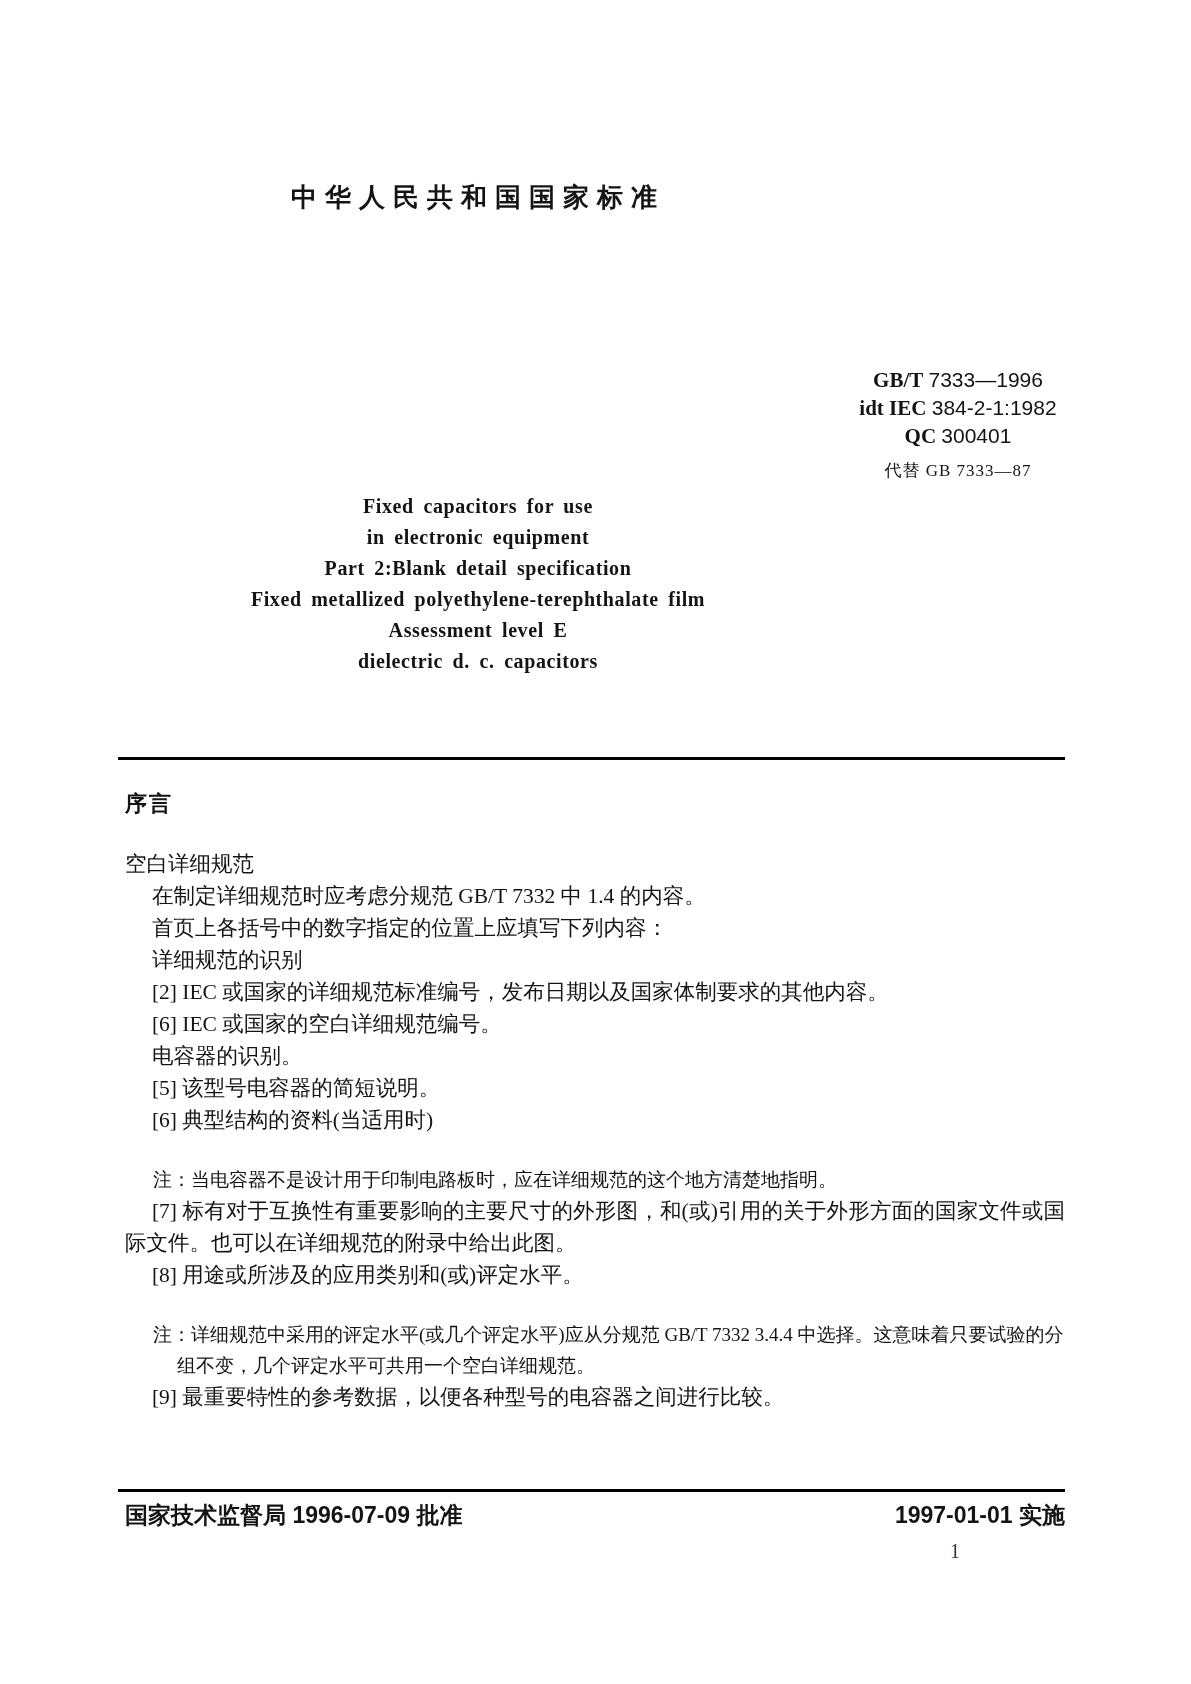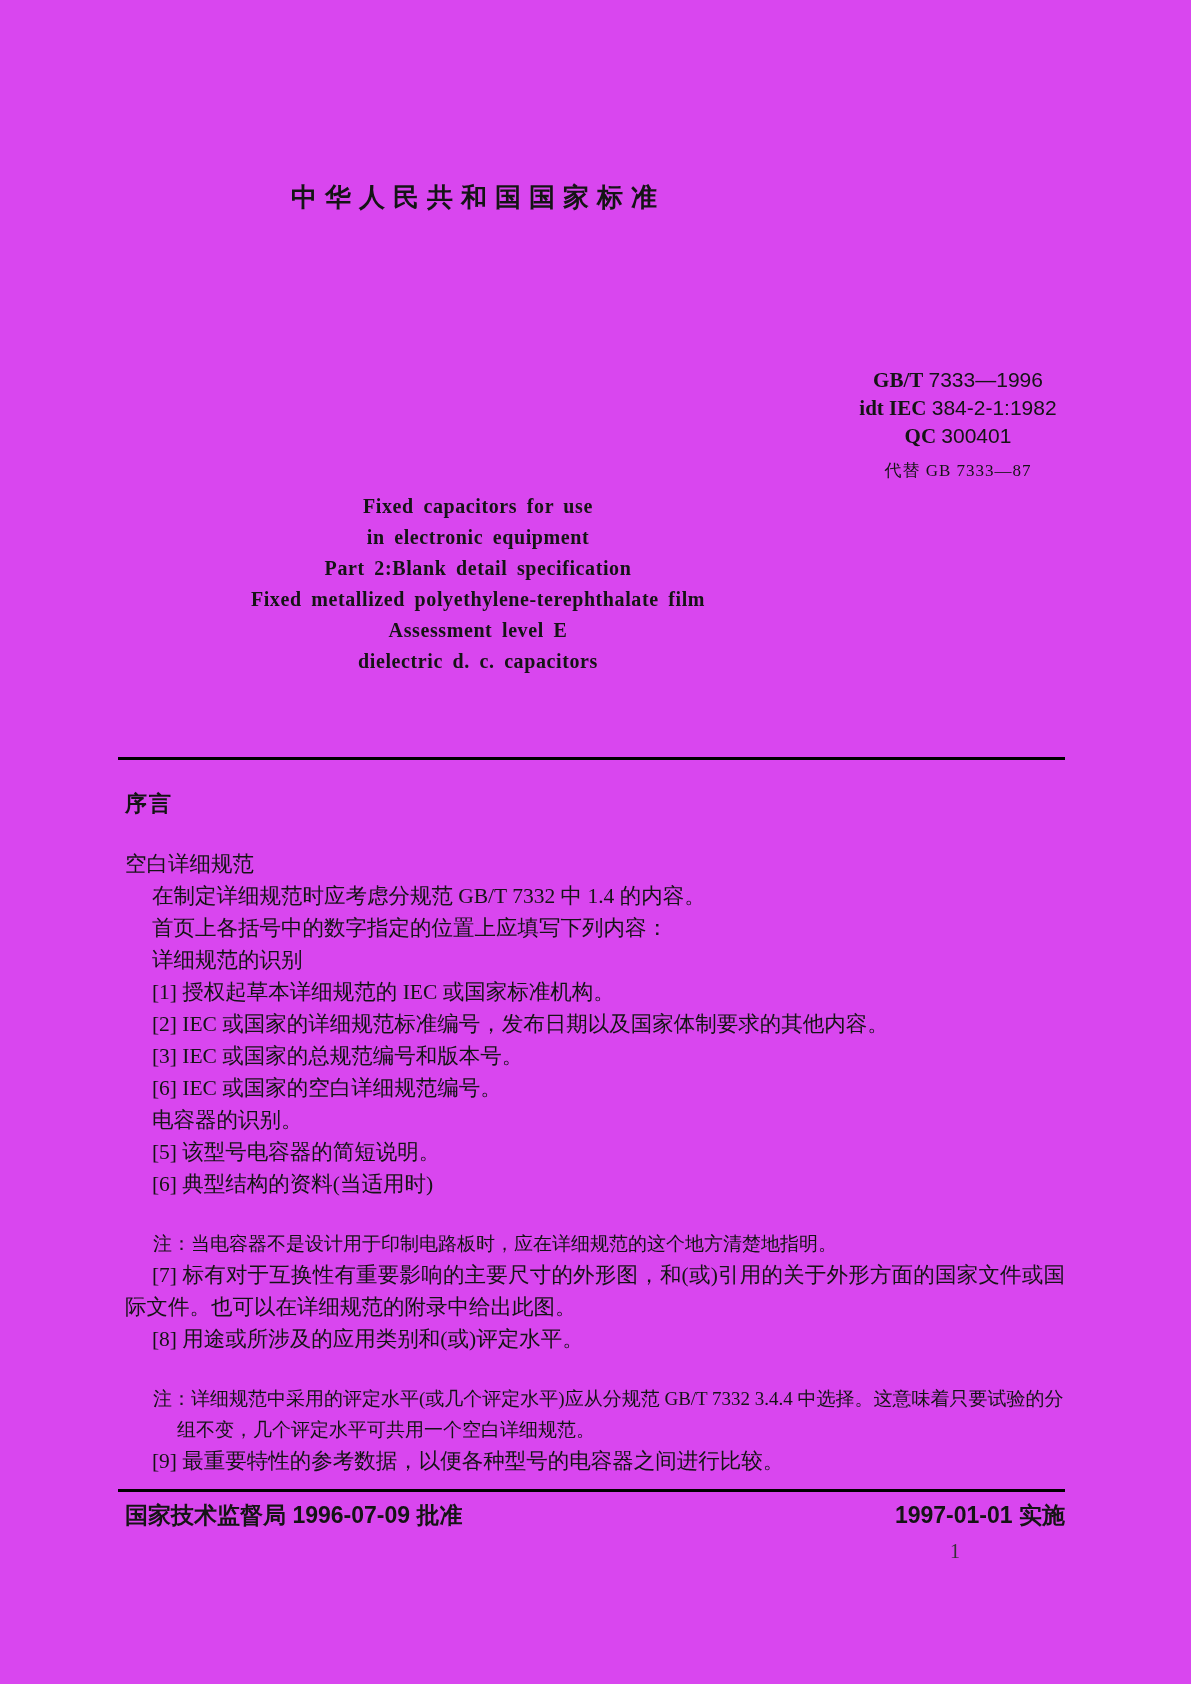--- a/index.html
+++ b/index.html
@@ -1,21 +1,21 @@
 <!DOCTYPE html>
 <html><head>
 <meta charset="utf-8">
 <style>
   html, body { margin: 0; padding: 0; background: #e8e8e8; }
   .page {
     position: relative;
     width: 1191px;
     height: 1684px;
     margin: 0 auto;
-    background: #d946ef;
+    background: #ffffff;
     color: #141414;
     font-family: "Liberation Serif", "DejaVu Serif", serif;
     overflow: hidden;
   }
 
   
   .std-header {
     position: absolute;
     top: 180px; left: 125px; width: 706px;
     text-align: center;
@@ -163,23 +163,21 @@
   </div>
 
   <div class="rule-top"></div>
 
   <div class="foreword">
     <h2>序言</h2>
     <p>空白详细规范</p>
     <p class="indent">在制定详细规范时应考虑分规范 GB/T 7332 中 1.4 的内容。</p>
     <p class="indent">首页上各括号中的数字指定的位置上应填写下列内容：</p>
     <p class="indent">详细规范的识别</p>
-    <p class="indent">[1] 授权起草本详细规范的 IEC 或国家标准机构。</p>
     <p class="indent">[2] IEC 或国家的详细规范标准编号，发布日期以及国家体制要求的其他内容。</p>
-    <p class="indent">[3] IEC 或国家的总规范编号和版本号。</p>
     <p class="indent">[6] IEC 或国家的空白详细规范编号。</p>
     <p class="indent">电容器的识别。</p>
     <p class="indent">[5] 该型号电容器的简短说明。</p>
     <p class="indent">[6] 典型结构的资料(当适用时)</p>
     <p class="note">注：当电容器不是设计用于印制电路板时，应在详细规范的这个地方清楚地指明。</p>
     <p class="indent">[7] 标有对于互换性有重要影响的主要尺寸的外形图，和(或)引用的关于外形方面的国家文件或国际文件。也可以在详细规范的附录中给出此图。</p>
     <p class="indent">[8] 用途或所涉及的应用类别和(或)评定水平。</p>
     <p class="note">注：详细规范中采用的评定水平(或几个评定水平)应从分规范 GB/T 7332 3.4.4 中选择。这意味着只要试验的分组不变，几个评定水平可共用一个空白详细规范。</p>
     <p class="indent">[9] 最重要特性的参考数据，以便各种型号的电容器之间进行比较。</p>
   </div>

